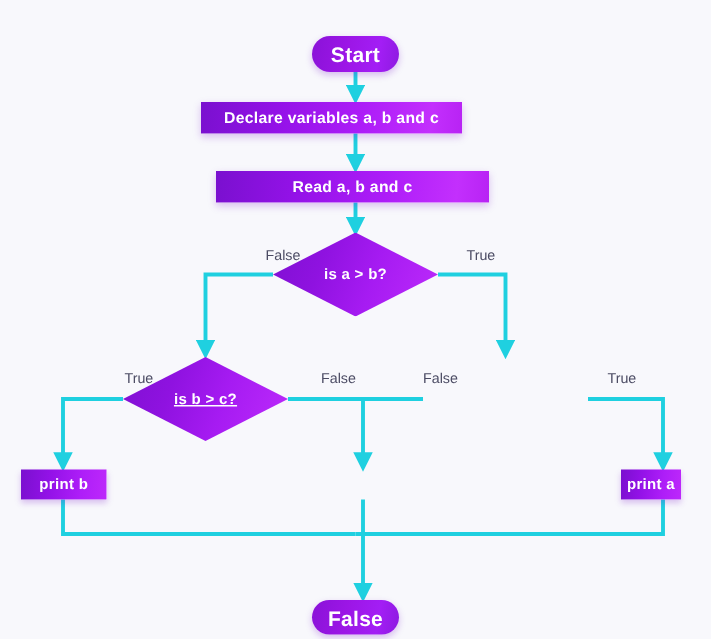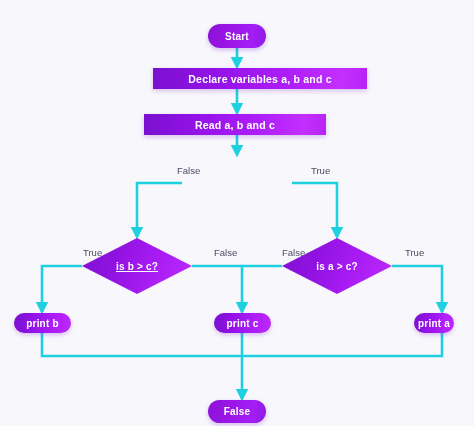--- a/index.html
+++ b/index.html
@@ -36,21 +36,21 @@
     color: #ffffff;
     font-weight: bold;
     letter-spacing: 0.2px;
     white-space: nowrap;
     z-index: 3;
   }
 
   
   .terminator {
     border-radius: 999px;
-    font-size: 10px;
+    font-size: 14px;
     background: linear-gradient(100deg, #8a12d8 0%, #9c16e6 40%, #a31ef5 75%, #8d1ae0 100%);
     box-shadow: 0 2px 5px rgba(120, 20, 200, 0.28);
   }
   .node-start {
     left: 208px;
     top: 24px;
     width: 58px;
     height: 24px;
   }
   .node-stop {
@@ -60,39 +60,38 @@
     height: 23px;
   }
 
   
   .process {
     font-size: 10.5px;
     background: linear-gradient(95deg, #7a10cf 0%, #9412e8 30%, #ad1df8 62%, #c32ffd 88%, #b823f4 100%);
     box-shadow: 0 2px 5px rgba(120, 20, 200, 0.25);
   }
   .node-declare {
-    left: 153px;
+    left: 134px;
     top: 68px;
-    width: 214px;
+    width: 174px;
     height: 21px;
     align-items: center;
   }
   .node-read {
     left: 144px;
     top: 114px;
     width: 182px;
     height: 21px;
   }
 
   
   .printbox {
     font-size: 10px;
     background: linear-gradient(95deg, #7a10cf 0%, #9412e8 35%, #ae1ef8 70%, #bd28fb 100%);
     box-shadow: 0 2px 4px rgba(120, 20, 200, 0.25);
-    border-radius: 10px;
   }
   .node-print-b {
     left: 14px;
     top: 313px;
     width: 57px;
     height: 20px;
   }
   .node-print-c {
     left: 214px;
     top: 313px;
@@ -201,36 +200,33 @@
   </div>
 
   <div class="node process node-declare">
     <span>Declare variables a, b and c</span>
   </div>
 
   <div class="node process node-read">
     <span>Read a, b and c</span>
   </div>
 
+  <div class="node decision node-dec-ab">
+    <span class="diamond-shape"></span>
+    <span class="decision-label">is a &gt; b?</span>
+  </div>
 
   <div class="node decision node-dec-bc">
     <span class="diamond-shape"></span>
     <span class="decision-label">is b &gt; c?</span>
   </div>
 
-  <div class="node decision node-dec-ac">
-    <span class="diamond-shape"></span>
-    <span class="decision-label">is a &gt; c?</span>
-  </div>
 
   <div class="node printbox node-print-b">
     <span>print b</span>
-  </div>
-  <div class="node printbox node-print-c">
-    <span>print c</span>
   </div>
   <div class="node printbox node-print-a">
     <span>print a</span>
   </div>
 
   <div class="node terminator node-stop">
     <span>False</span>
   </div>
 
   <span class="edge-label lbl-ab-false">False</span>

